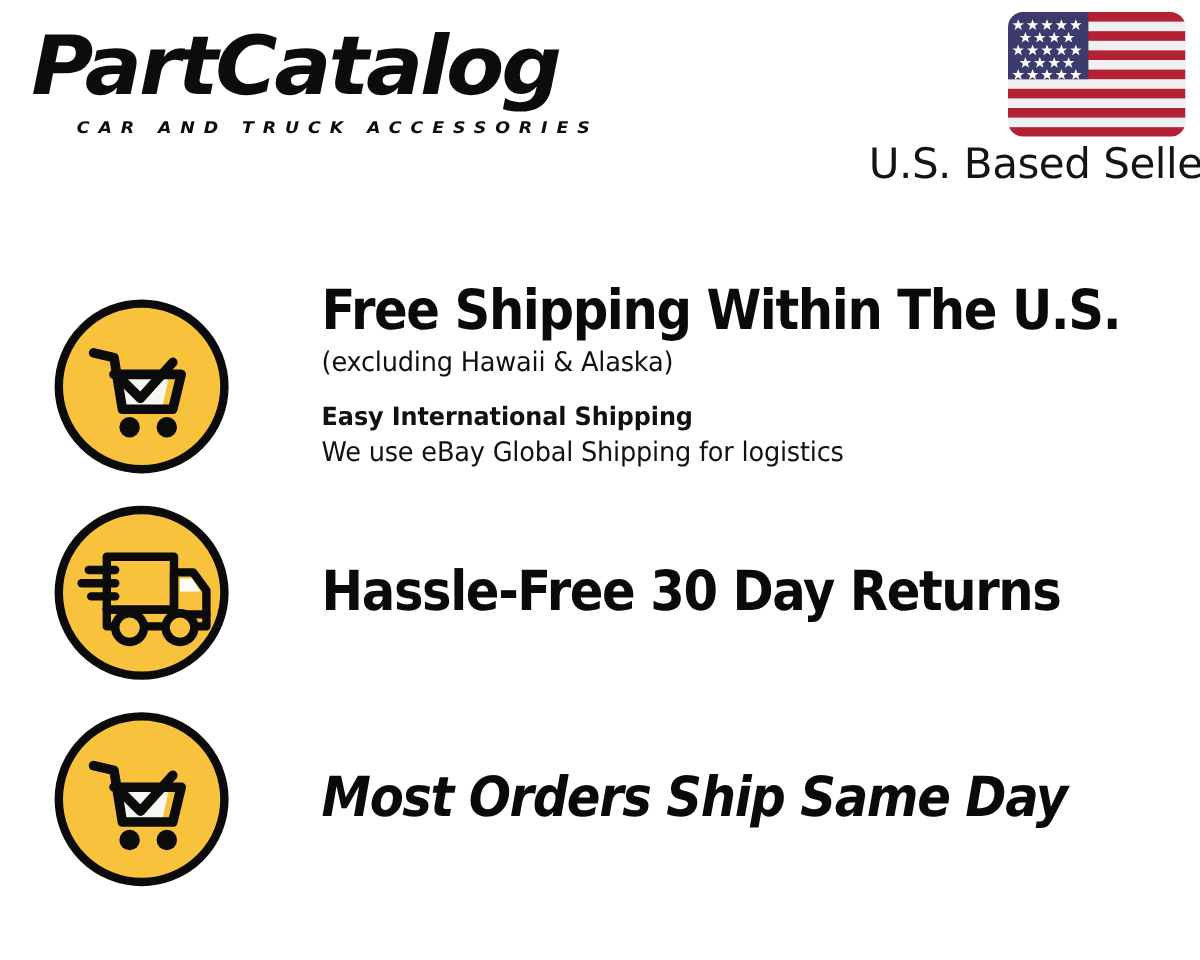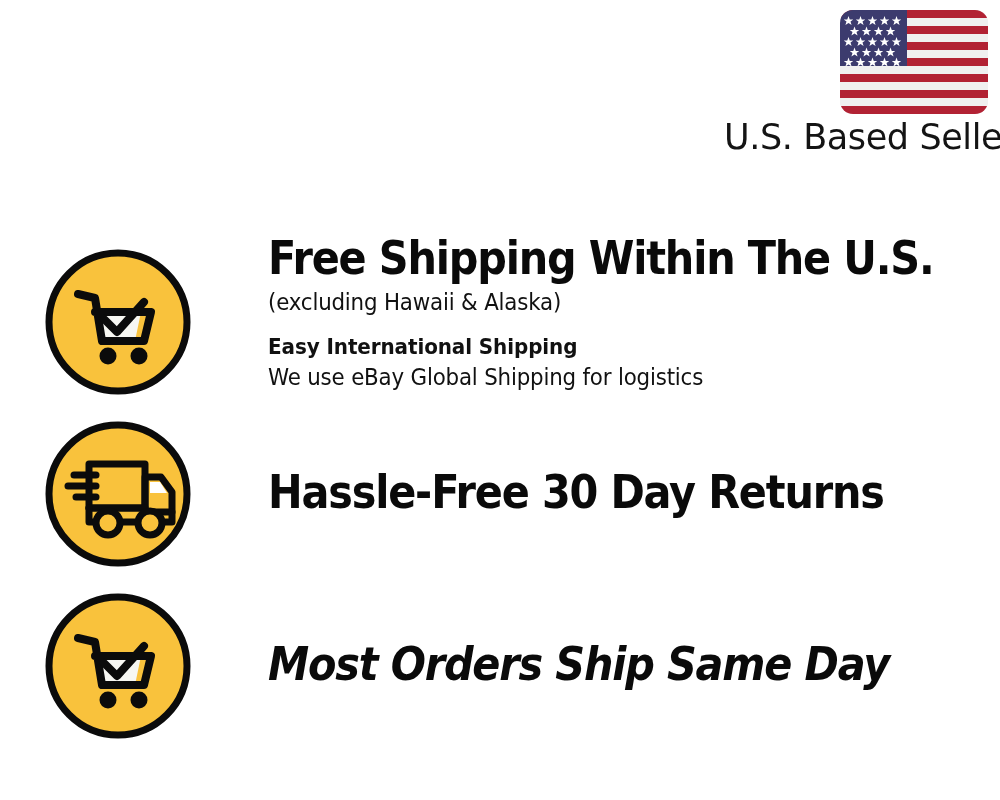--- a/index.html
+++ b/index.html
@@ -144,20 +144,24 @@
   
   #row-same-day { top: 592px; }
   #row-same-day .feature-icon { top: 0px; }
   #row-same-day .feature-text { top: 48px; font-style: italic; }
 </style>
 </head>
 <body>
 
 <div id="page">
 
+  <div class="logo-block">
+    <div class="logo-wordmark">PartCatalog</div>
+    <div class="logo-tagline">CAR AND TRUCK ACCESSORIES</div>
+  </div>
 
   <div class="flag">
     <svg viewBox="0 0 148 104" xmlns="http://www.w3.org/2000/svg" aria-hidden="true">
       <rect x="0" y="0" width="148" height="104" fill="#F0F0F0"></rect>
       <g fill="#B22234">
         <rect x="0" y="0" width="148" height="8"></rect>
         <rect x="0" y="16" width="148" height="8"></rect>
         <rect x="0" y="32" width="148" height="8"></rect>
         <rect x="0" y="48" width="148" height="8"></rect>
         <rect x="0" y="64" width="148" height="8"></rect>

